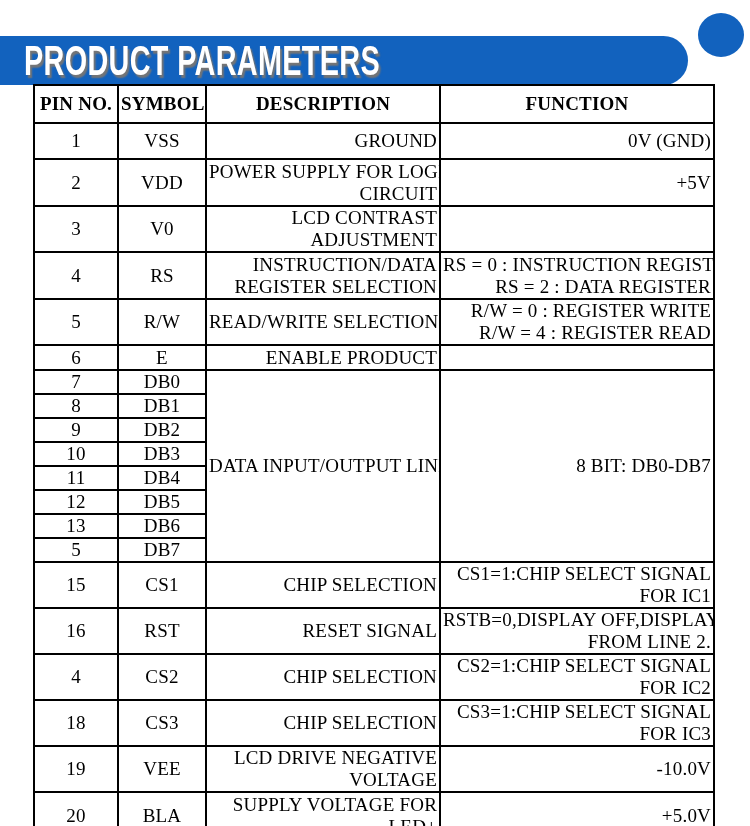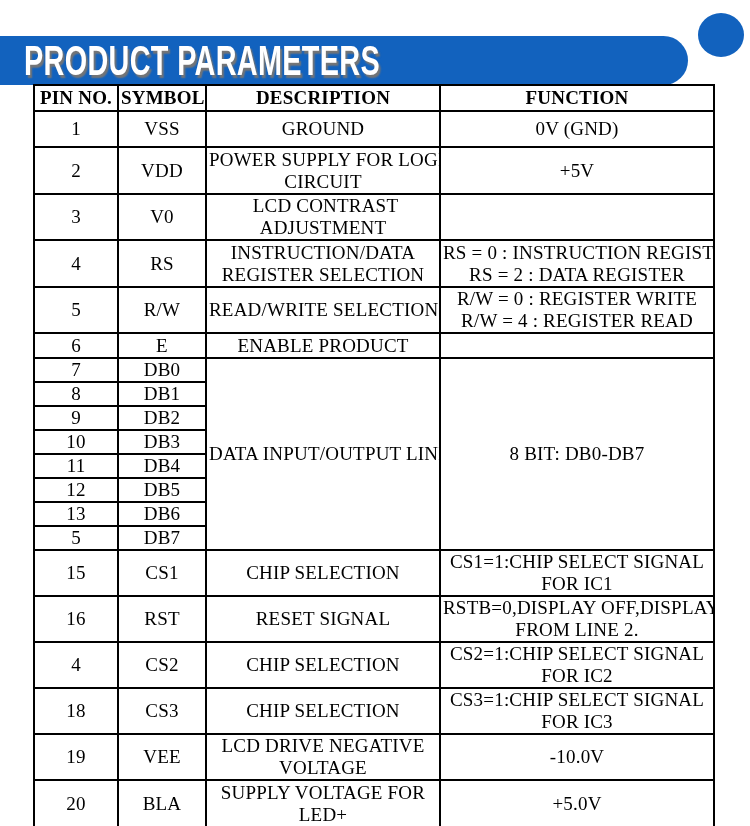--- a/index.html
+++ b/index.html
@@ -69,24 +69,24 @@
     font-size: 19px;
     letter-spacing: 0.2px;
     padding: 0 2px;
     overflow: hidden;
     vertical-align: middle;
   }
   table.params th {
     font-weight: bold;
     text-align: center;
     height: 22px;
-    padding: 1px 2px;
+    padding: 7px 2px;
   }
   td.c-pin, td.c-sym { text-align: center; }
-  td.c-desc, td.c-func { text-align: center; padding-left: 3px; }
+  td.c-desc, td.c-func { text-align: right; padding-left: 3px; }
   .ln { display: block; white-space: nowrap; line-height: 22px; }
 
   tr.hh  { height: 22px; }
   tr.h36 { height: 36px; }
   tr.h47 { height: 47px; }
   tr.h46 { height: 46px; }
   tr.h25 { height: 25px; }
   tr.h23 { height: 23px; }
   tr.h48 { height: 48px; }
 </style>

